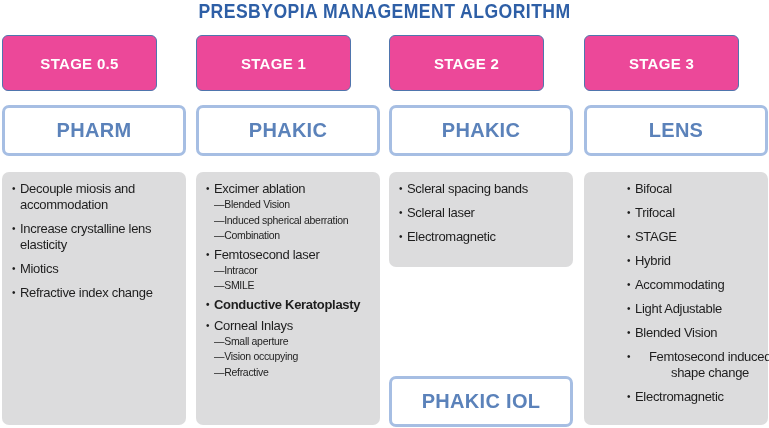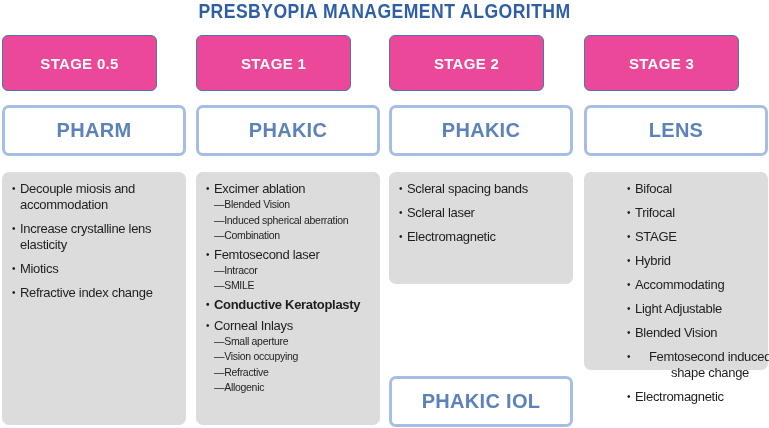--- a/index.html
+++ b/index.html
@@ -67,44 +67,43 @@
           <li>SMILE</li>
         </ul>
       </li>
       <li class="item tight" style="margin-bottom:5px;font-weight:bold;">Conductive Keratoplasty</li>
       <li class="item tight">
         <span>Corneal Inlays</span>
         <ul class="sub">
           <li>Small aperture</li>
           <li>Vision occupying</li>
           <li>Refractive</li>
-          <li>Allogenic</li>
         </ul>
       </li>
     </ul>
   </div>
 </div>
 
 <div class="col" style="left:389px;">
   <div class="stage">STAGE 2</div>
   <div class="cat" style="top:105px;">PHAKIC</div>
-  <div class="box" style="height:112px;">
+  <div class="box" style="height:95px;">
     <ul>
       <li class="item">Scleral spacing bands</li>
       <li class="item">Scleral laser</li>
       <li class="item">Electromagnetic</li>
     </ul>
   </div>
   <div class="cat" style="top:376px;">PHAKIC IOL</div>
 </div>
 
 <div class="col" style="left:584px;">
   <div class="stage">STAGE 3</div>
   <div class="cat" style="top:105px;">LENS</div>
-  <div class="box" style="height:198px;padding-left:43px;">
+  <div class="box" style="height:253px;padding-left:43px;">
     <ul>
       <li class="item">Bifocal</li>
       <li class="item">Trifocal</li>
       <li class="item">STAGE</li>
       <li class="item">Hybrid</li>
       <li class="item">Accommodating</li>
       <li class="item">Light Adjustable</li>
       <li class="item">Blended Vision</li>
       <li class="item" style="width:150px;text-align:center;">Femtosecond induced shape change</li>
       <li class="item">Electromagnetic</li>

